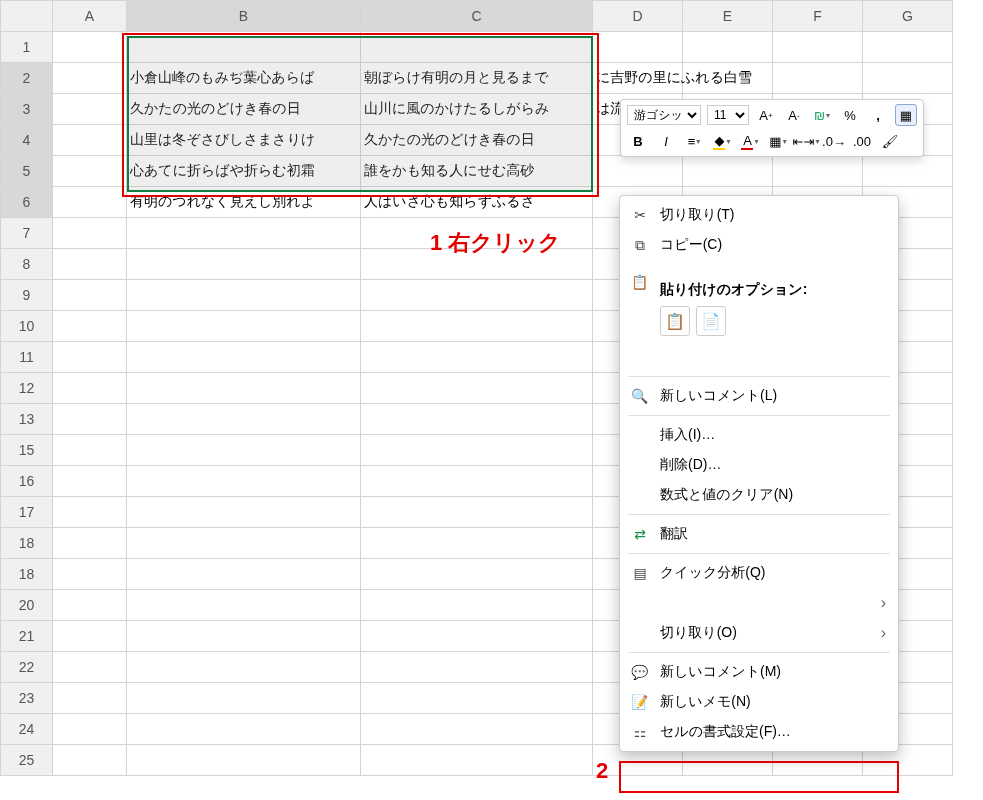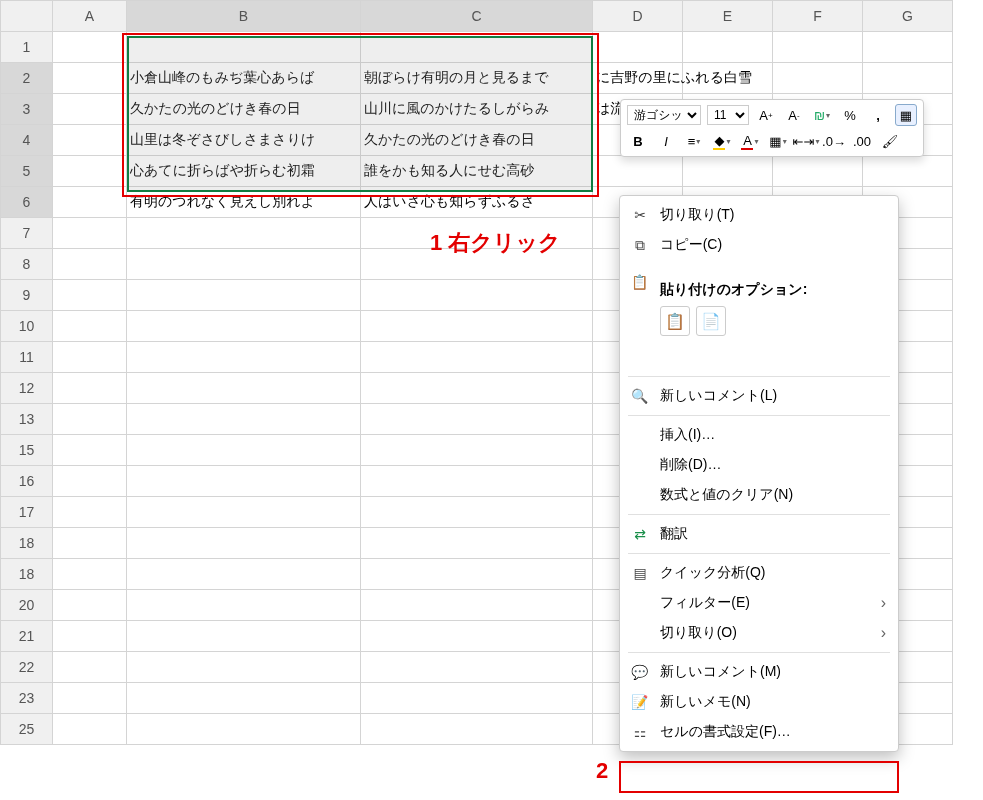--- a/index.html
+++ b/index.html
@@ -411,20 +411,30 @@
         <th class="rowhead">23</th>
         <td></td>
         <td></td>
         <td></td>
         <td></td>
         <td></td>
         <td></td>
         <td></td>
       </tr>
       <tr>
+        <th class="rowhead">24</th>
+        <td></td>
+        <td></td>
+        <td></td>
+        <td></td>
+        <td></td>
+        <td></td>
+        <td></td>
+      </tr>
+      <tr>
         <th class="rowhead">25</th>
         <td></td>
         <td></td>
         <td></td>
         <td></td>
         <td></td>
         <td></td>
         <td></td>
       </tr>
     </tbody>
@@ -512,21 +522,20 @@
     <span class="menu-icon" style="color:#1a8f4a;">⇄</span>
     <span class="menu-label">翻訳</span>
   </div>
   <div class="menu-sep"></div>
   <div class="menu-item">
     <span class="menu-icon">▤</span>
     <span class="menu-label">クイック分析(Q)</span>
   </div>
   <div class="menu-item menu-arrow">
     <span class="menu-icon"></span>
-    <span class="menu-label">フィルター(E)</span>
   </div>
   <div class="menu-item menu-arrow">
     <span class="menu-icon"></span>
     <span class="menu-label">切り取り(O)</span>
   </div>
   <div class="menu-sep"></div>
   <div class="menu-item">
     <span class="menu-icon">💬</span>
     <span class="menu-label">新しいコメント(M)</span>
   </div>

